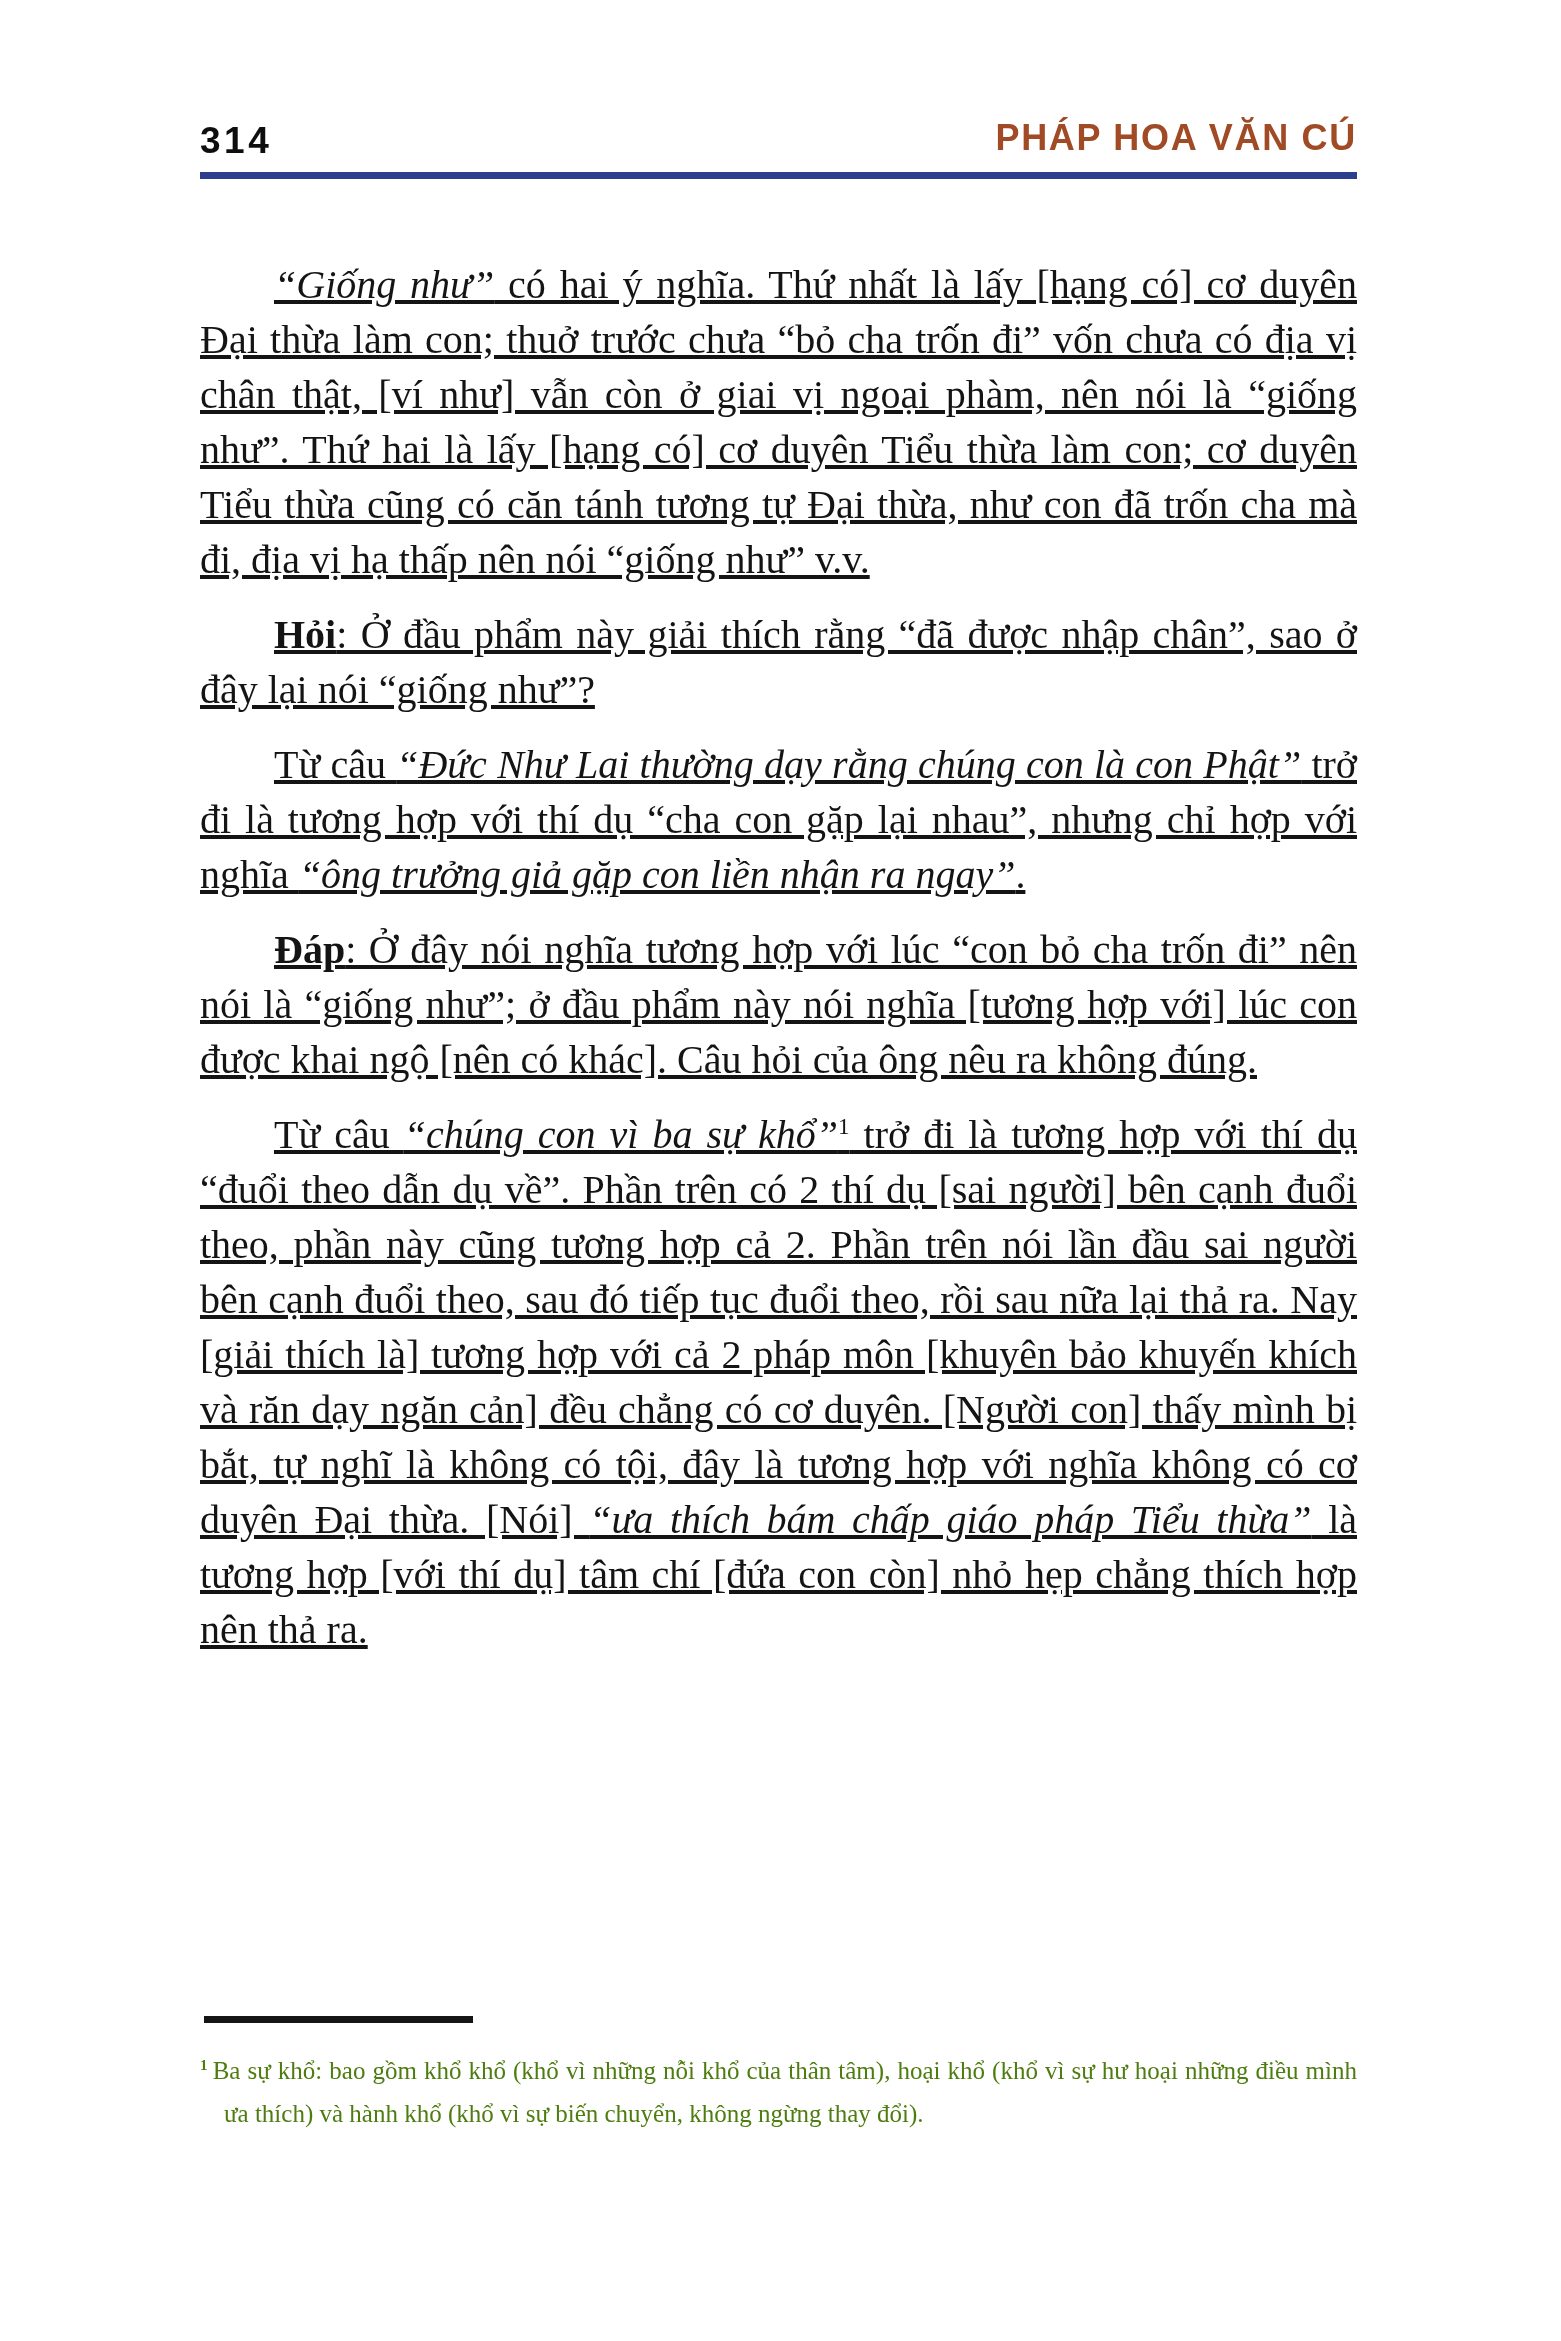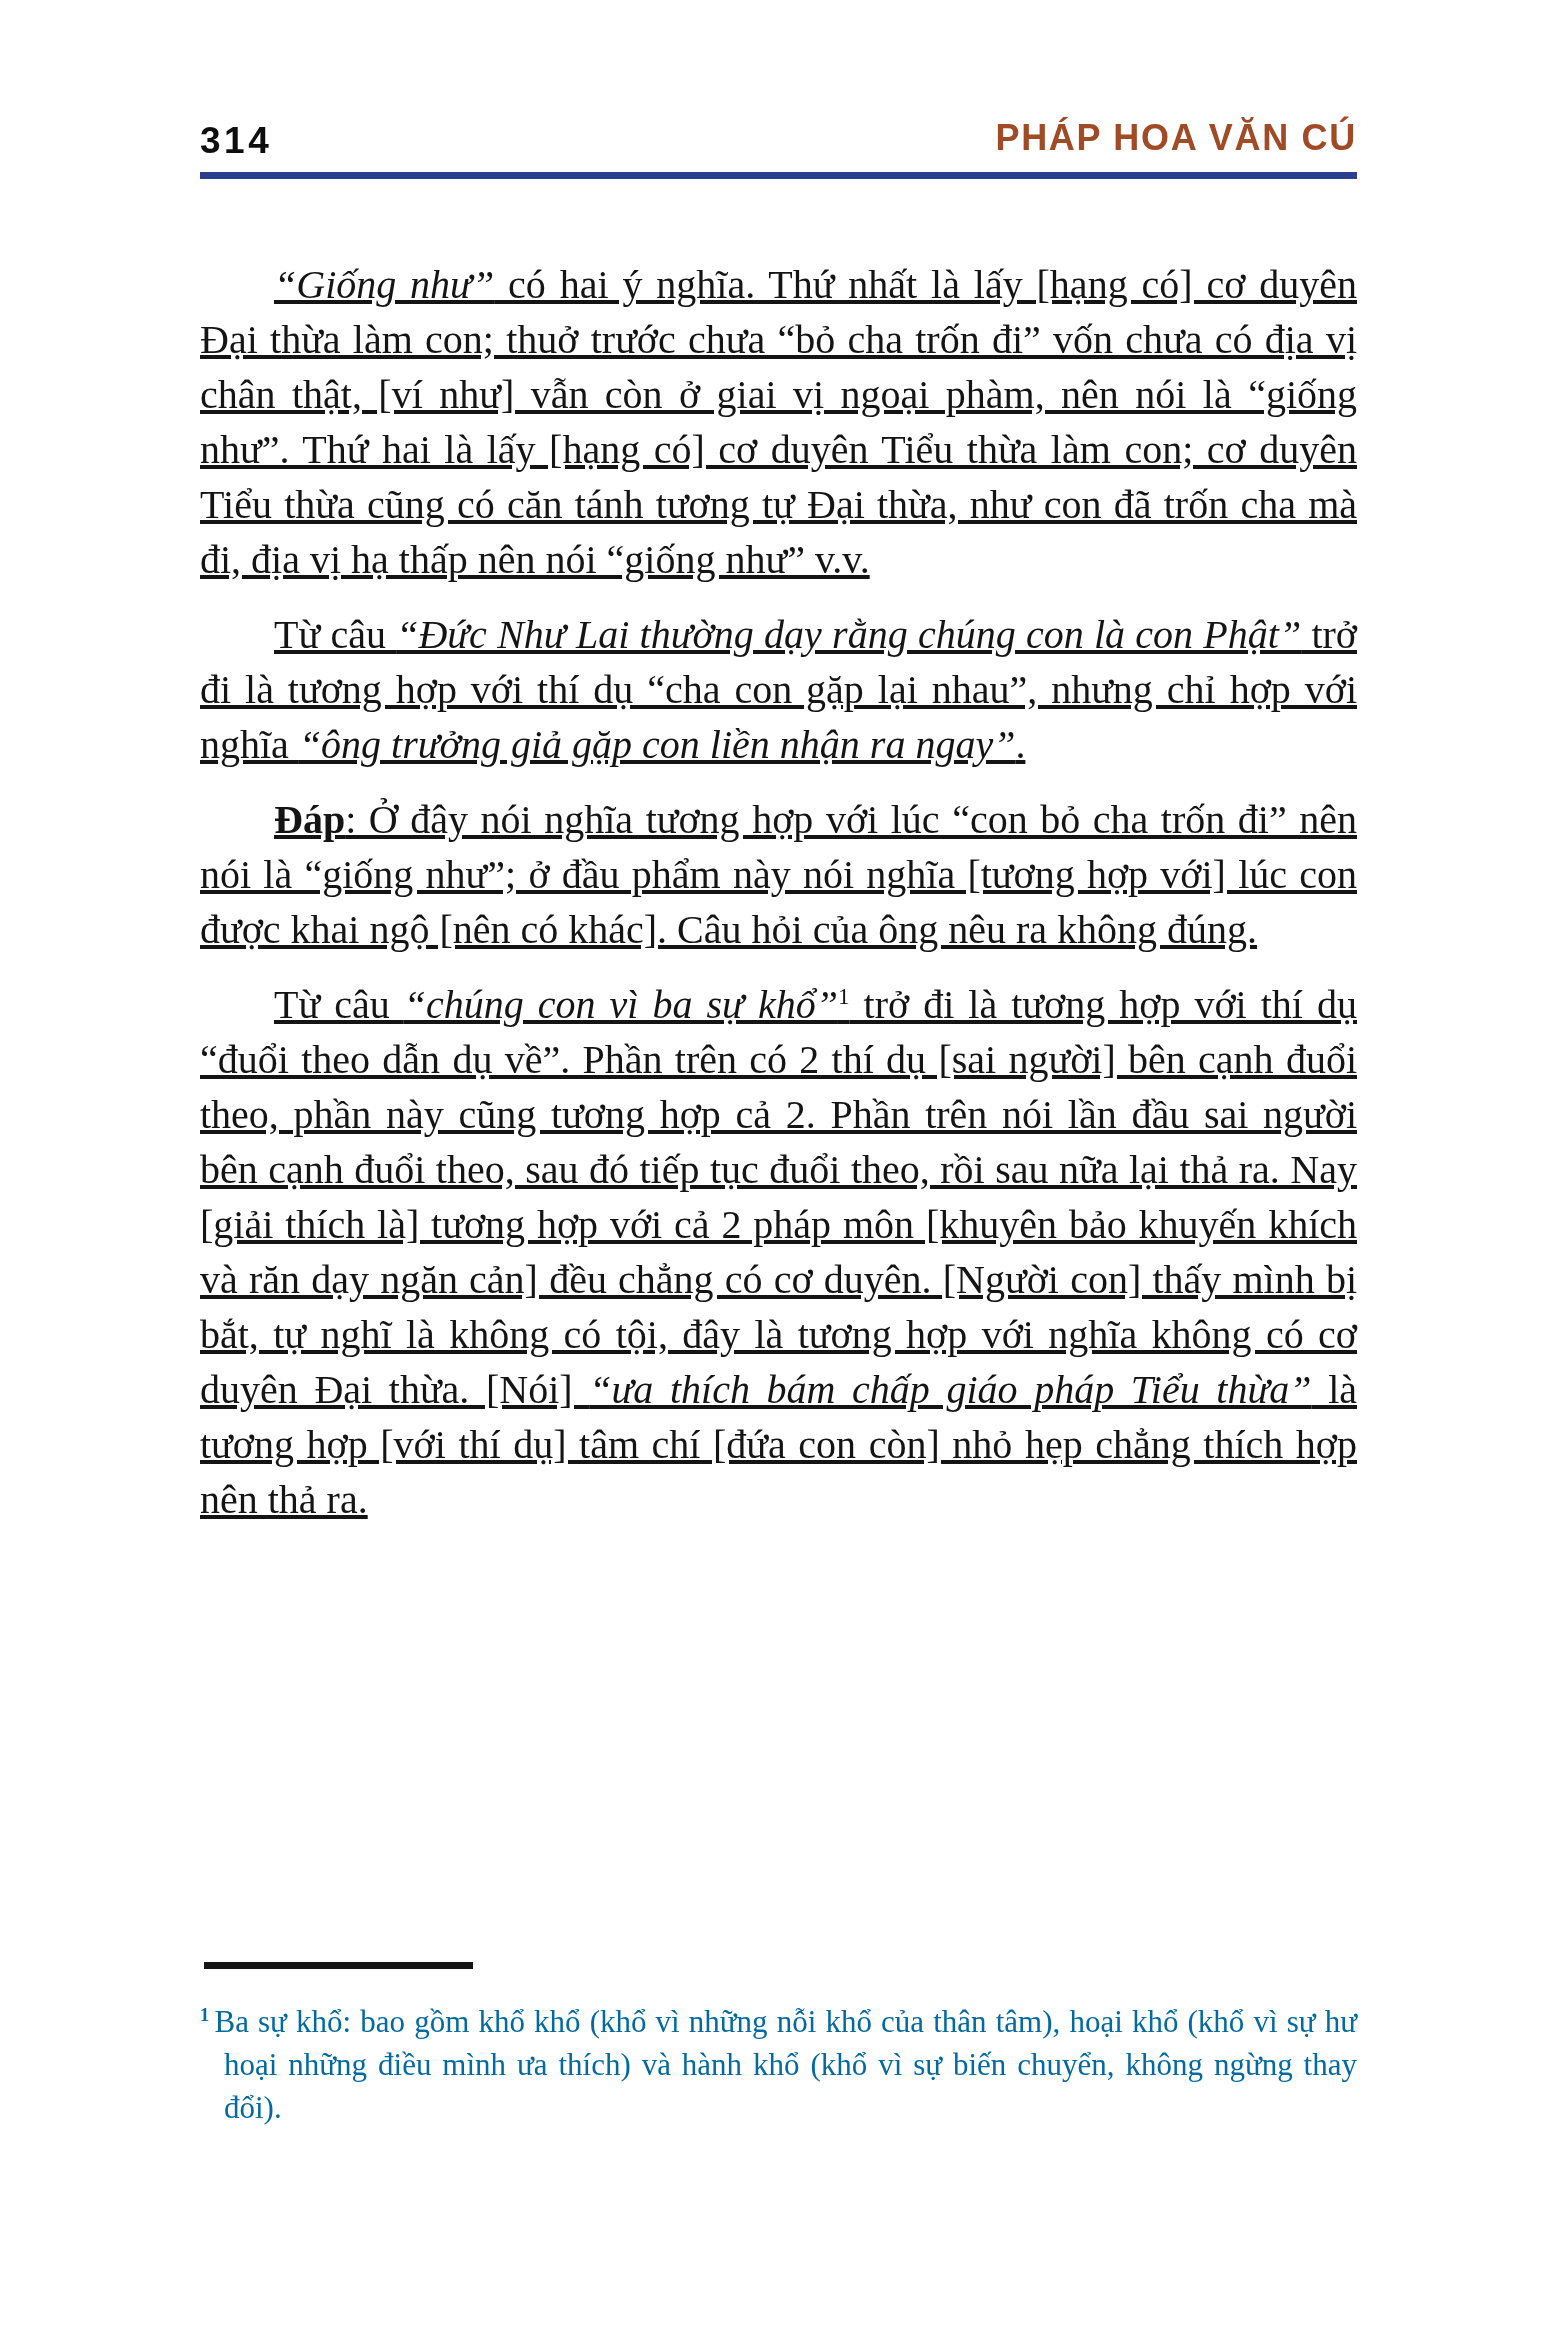--- a/index.html
+++ b/index.html
@@ -34,42 +34,43 @@
   }
   .para { margin:0 0 20px 0; text-indent:74px; }
   .para:last-child { margin-bottom:0; }
   .para em { font-style:italic; }
   .para strong { font-weight:bold; }
   sup.fn-ref { font-size:0.58em; line-height:0; vertical-align:super; font-style:normal; }
   
   .footnote-block { margin-top:auto; }
   .footnote-rule { width:269px; height:7px; background:#151515; margin:35px 0 26px 4.3px; }
   .footnote {
-    font-size:31px;
+    font-size:25px;
     line-height:43px;
     text-align:justify;
     padding-left:24px;
     text-indent:-24px;
-    color:#0369a1;
+    color:#4d7c0f;
   }
   .footnote sup { font-size:0.6em; line-height:0; vertical-align:super; font-weight:bold; margin-right:5.2px; }
 </style>
 </head>
 <body>
 
 <div class="page">
 
   <div class="header-row">
     <span class="page-number">314</span>
     <span class="book-title">PHÁP HOA VĂN CÚ</span>
   </div>
   <div class="header-rule"></div>
 
   <div class="body-text">
       <p class="para"><em>“Giống như”</em><span> có hai ý nghĩa. Thứ nhất là lấy [hạng có] cơ duyên Đại thừa làm con; thuở trước chưa “bỏ cha trốn đi” vốn chưa có địa vị chân thật, [ví như] vẫn còn ở giai vị ngoại phàm, nên nói là “giống như”. Thứ hai là lấy [hạng có] cơ duyên Tiểu thừa làm con; cơ duyên Tiểu thừa cũng có căn tánh tương tự Đại thừa, như con đã trốn cha mà đi, địa vị hạ thấp nên nói “giống như” v.v.</span></p>
+      <p class="para"><strong>Hỏi</strong><span>: Ở đầu phẩm này giải thích rằng “đã được nhập chân”, sao ở đây lại nói “giống như”?</span></p>
       <p class="para"><span>Từ câu </span><em>“Đức Như Lai thường dạy rằng chúng con là con Phật”</em><span> trở đi là tương hợp với thí dụ “cha con gặp lại nhau”, nhưng chỉ hợp với nghĩa </span><em>“ông trưởng giả gặp con liền nhận ra ngay”</em><span>.</span></p>
       <p class="para"><strong>Đáp</strong><span>: Ở đây nói nghĩa tương hợp với lúc “con bỏ cha trốn đi” nên nói là “giống như”; ở đầu phẩm này nói nghĩa [tương hợp với] lúc con được khai ngộ [nên có khác]. Câu hỏi của ông nêu ra không đúng.</span></p>
       <p class="para"><span>Từ câu </span><em>“chúng con vì ba sự khổ”</em><sup class="fn-ref">1</sup><span> trở đi là tương hợp với thí dụ “đuổi theo dẫn dụ về”. Phần trên có 2 thí dụ [sai người] bên cạnh đuổi theo, phần này cũng tương hợp cả 2. Phần trên nói lần đầu sai người bên cạnh đuổi theo, sau đó tiếp tục đuổi theo, rồi sau nữa lại thả ra. Nay [giải thích là] tương hợp với cả 2 pháp môn [khuyên bảo khuyến khích và răn dạy ngăn cản] đều chẳng có cơ duyên. [Người con] thấy mình bị bắt, tự nghĩ là không có tội, đây là tương hợp với nghĩa không có cơ duyên Đại thừa. [Nói] </span><em>“ưa thích bám chấp giáo pháp Tiểu thừa”</em><span> là tương hợp [với thí dụ] tâm chí [đứa con còn] nhỏ hẹp chẳng thích hợp nên thả ra.</span></p>
     </div>
 
   <div class="footnote-block">
     <div class="footnote-rule"></div>
     <p class="footnote"><sup>1</sup><span>Ba sự khổ: bao gồm khổ khổ (khổ vì những nỗi khổ của thân tâm), hoại khổ (khổ vì sự hư hoại những điều mình ưa thích) và hành khổ (khổ vì sự biến chuyển, không ngừng thay đổi).</span></p>
   </div>
 

